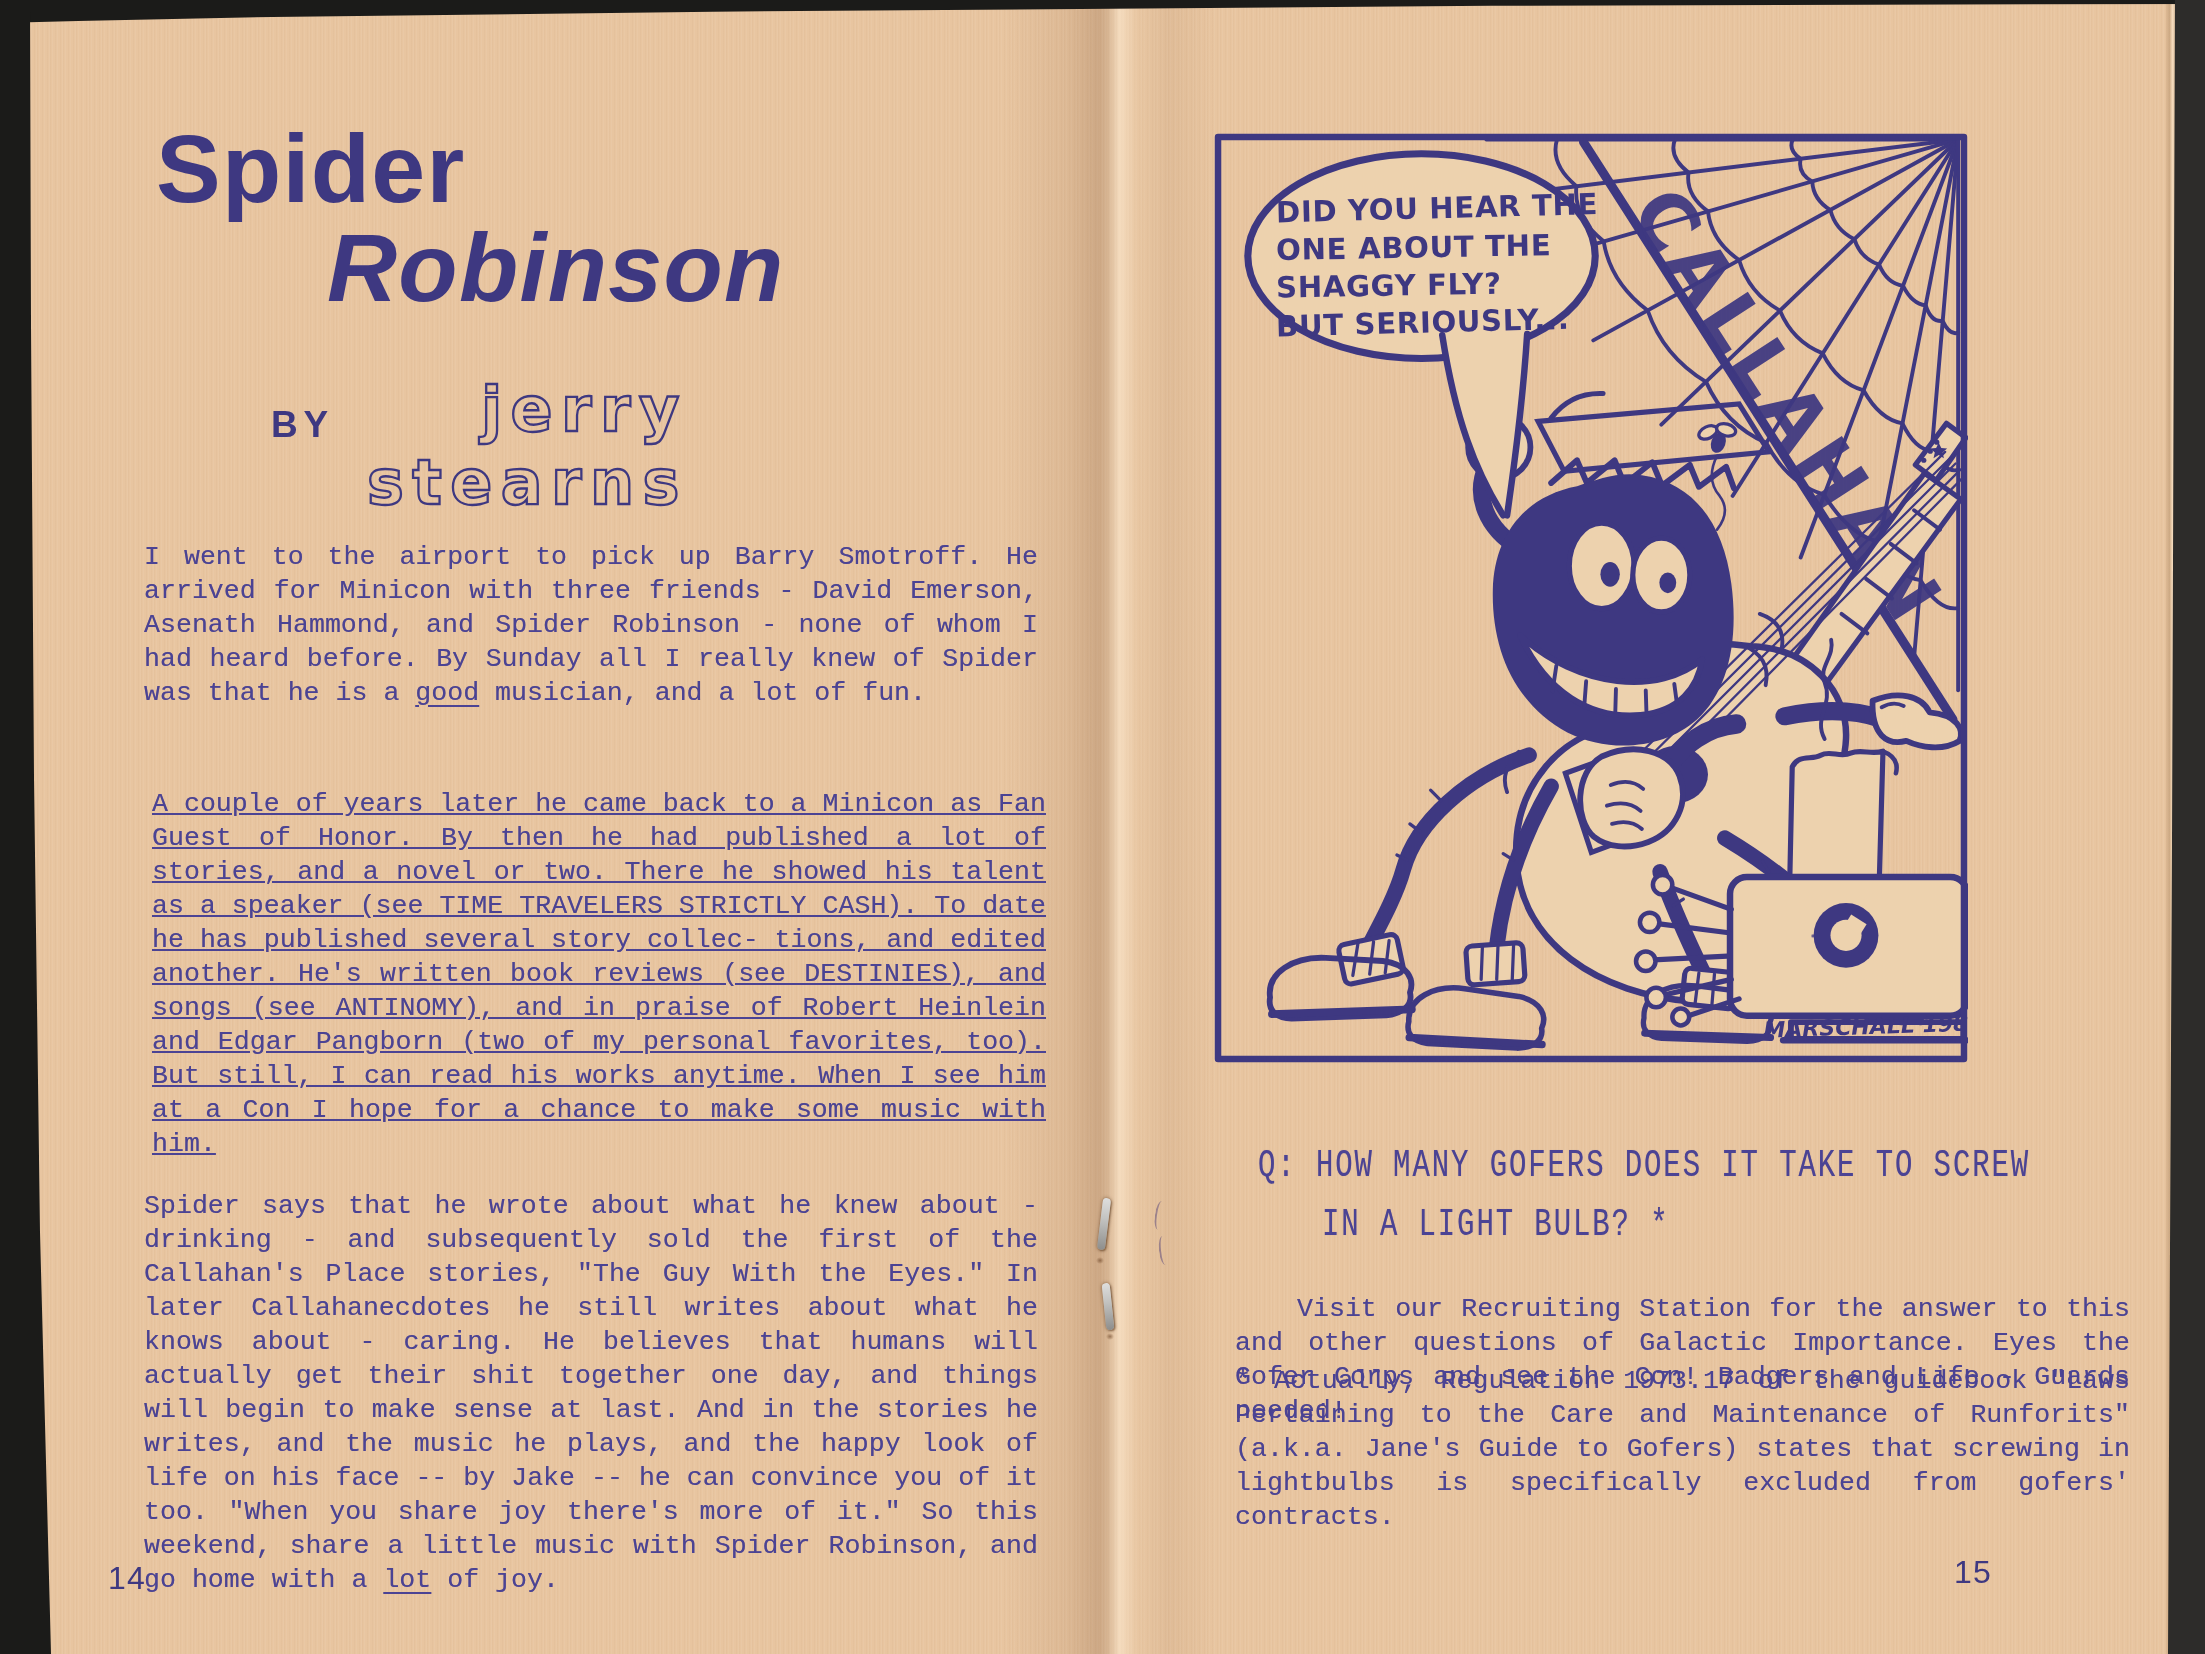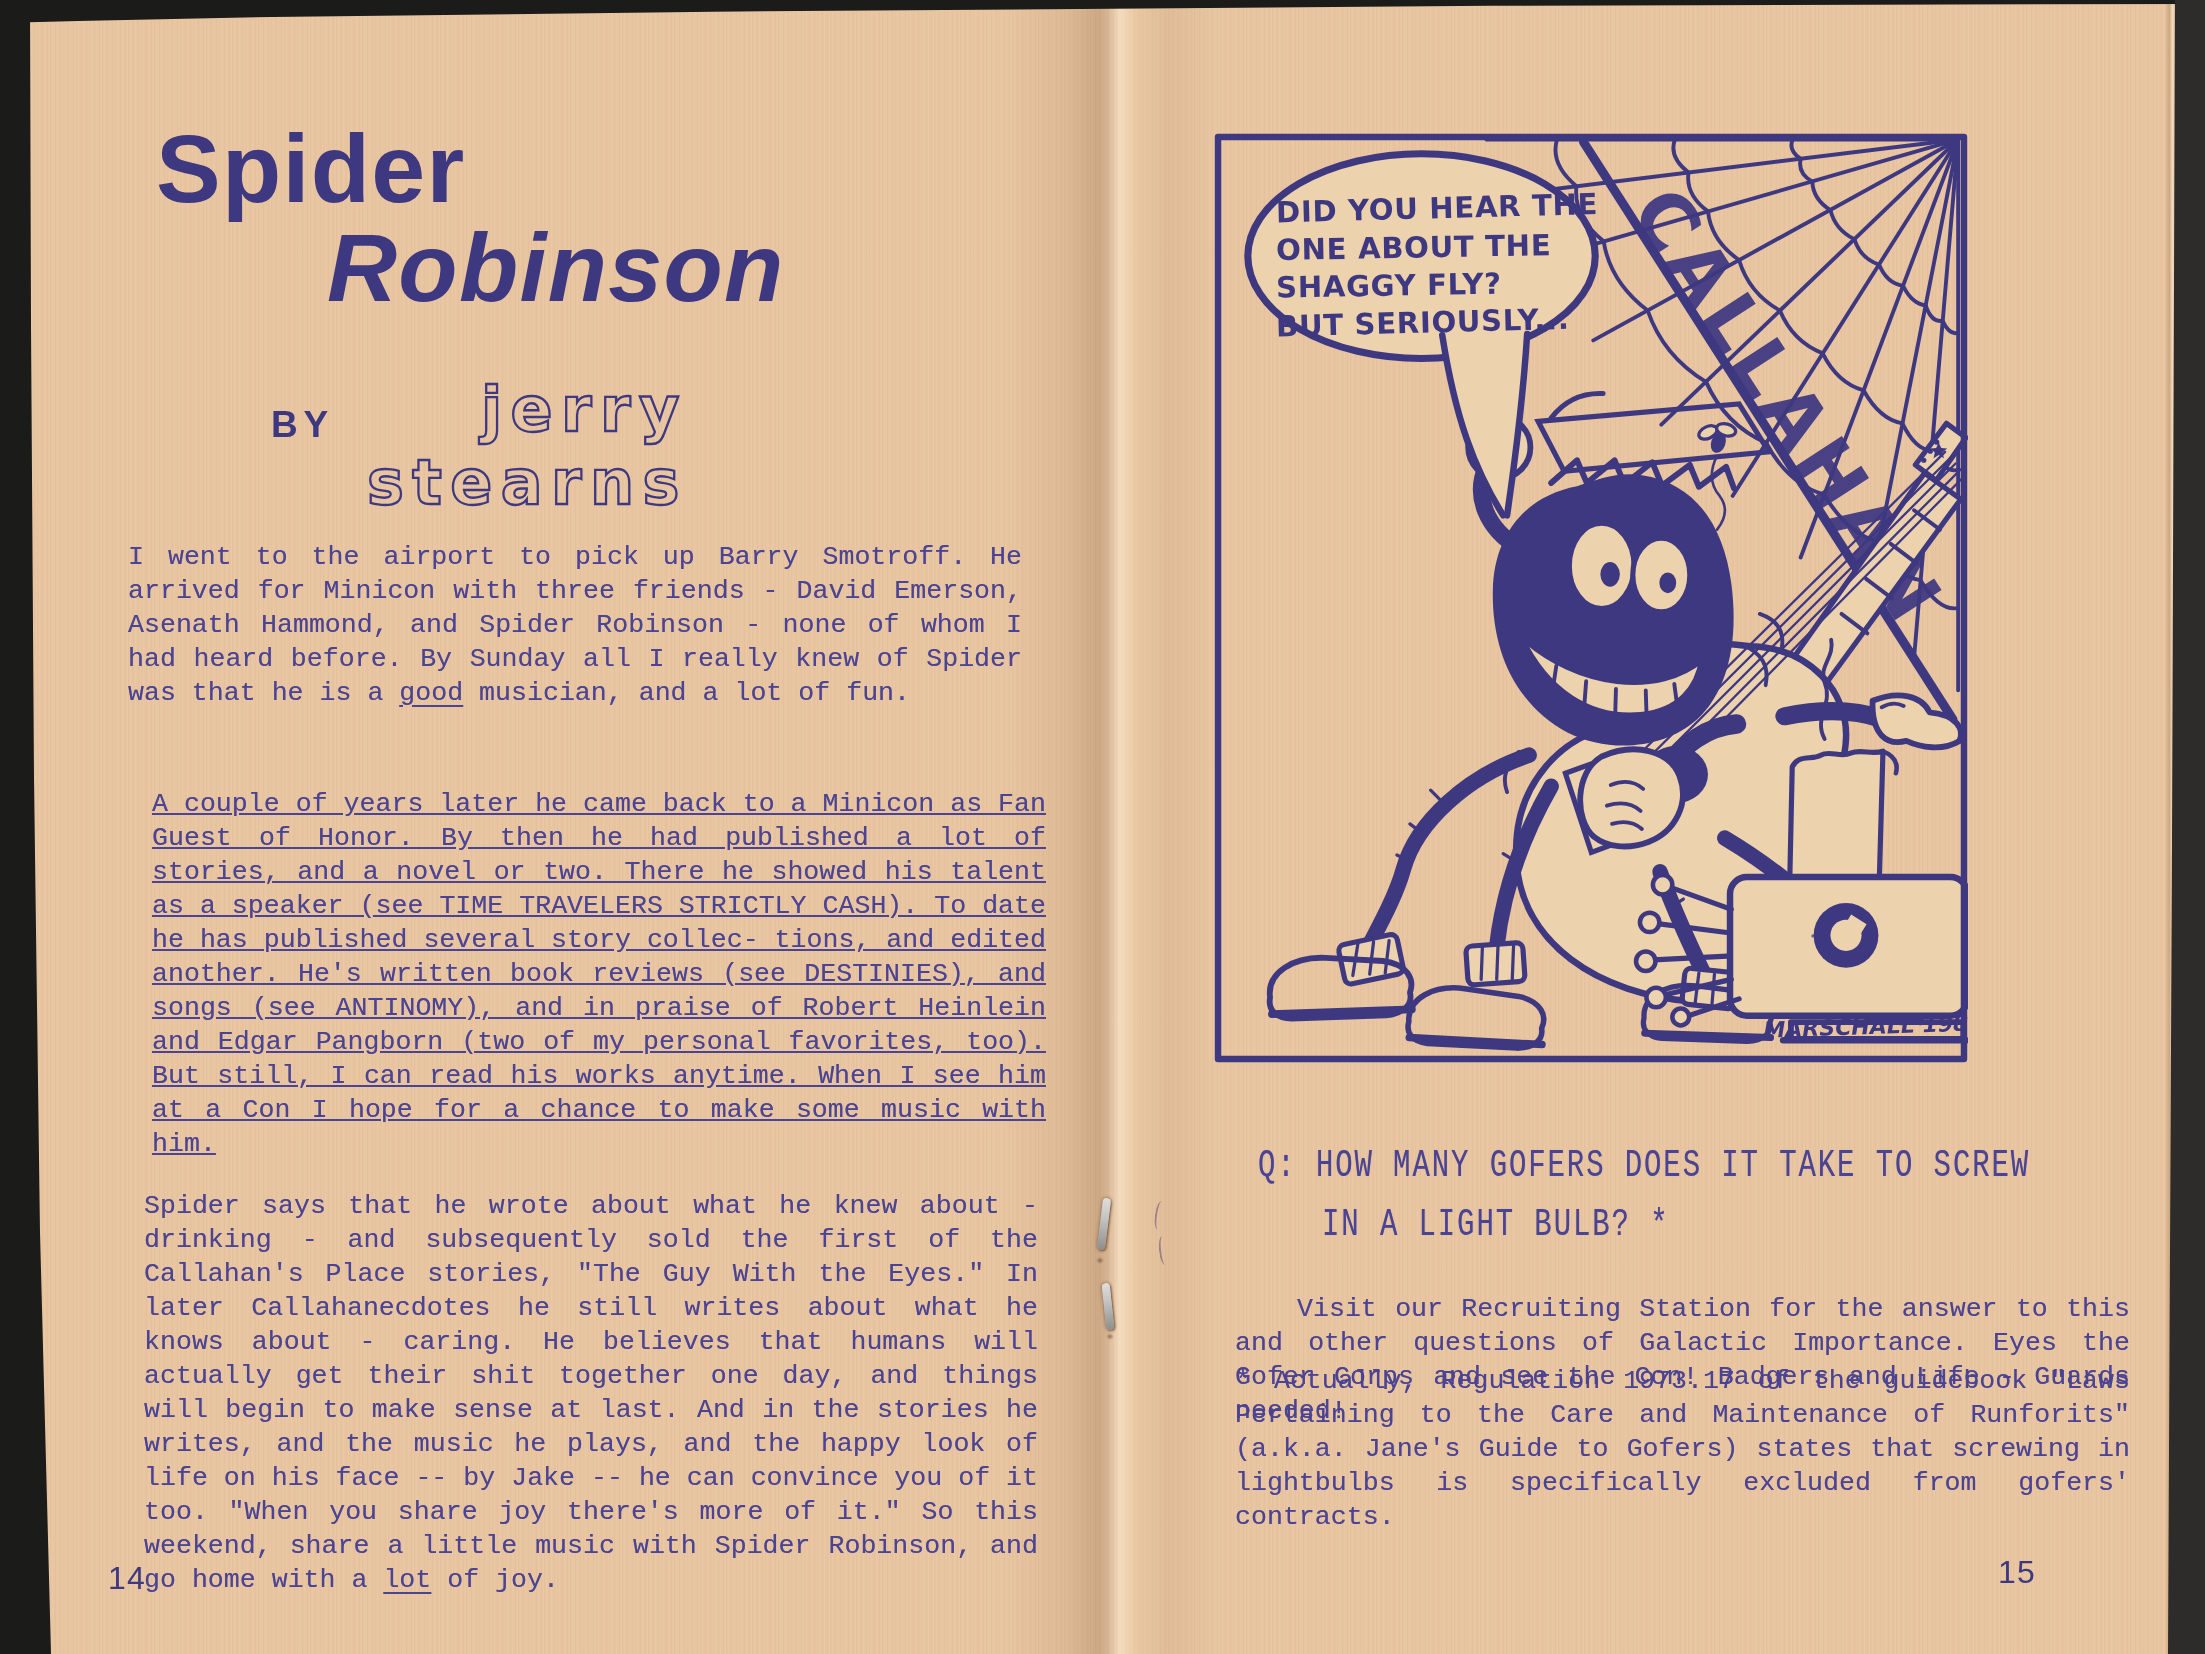--- a/index.html
+++ b/index.html
@@ -68,26 +68,26 @@
     color:transparent;text-align:right; -webkit-text-stroke:2.3px var(--ink);
   }
   .typed{
     position:absolute;
     font-family:"Liberation Mono","DejaVu Sans Mono",monospace;
     font-size:26.6px; line-height:34px; color:var(--text-ink);
     text-align:justify;
     text-shadow:0 0 0.6px rgba(62,56,129,.45);
   }
   .typed .u{text-decoration:underline; text-decoration-thickness:1.9px; text-underline-offset:5.2px;}
-  .lp-p1{left:128px; top:540px;  width:894px;}
+  .lp-p1{left:144px; top:540px;  width:894px;}
   .lp-p2{left:152px; top:787px; width:894px;text-decoration:underline;}
   .lp-p3{left:144px; top:1189px; width:894px;}
   .page-number{position:absolute; font-size:32px; color:var(--ink); font-weight:500; letter-spacing:1.3px;}
   .pn-left{left:108px; top:1560px;}
-  .pn-right{left:1998px; top:1554px;}
+  .pn-right{left:1954px; top:1554px;}
 
   
   .cartoon{position:absolute; left:1214px; top:133px; width:754px; height:930px;}
   .q-heading{
     position:absolute; left:1258px; top:1136px; width:908px;
     font-family:"Liberation Mono","DejaVu Sans Mono",monospace;
     font-size:29px; line-height:45px; letter-spacing:1.9px;
     color:var(--text-ink);
     transform:scaleY(1.32); transform-origin:left top;
     text-shadow:0 0 0.6px rgba(62,56,129,.4);

